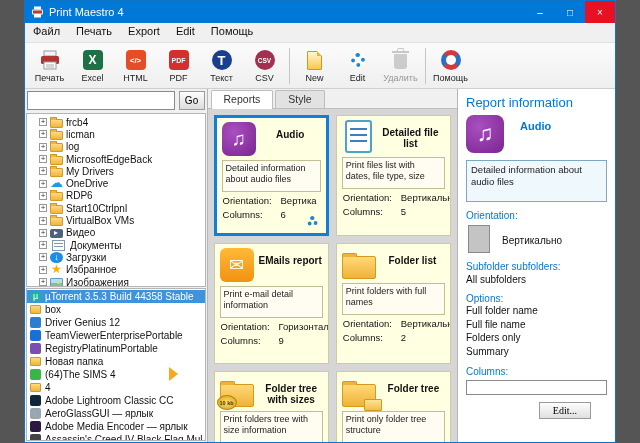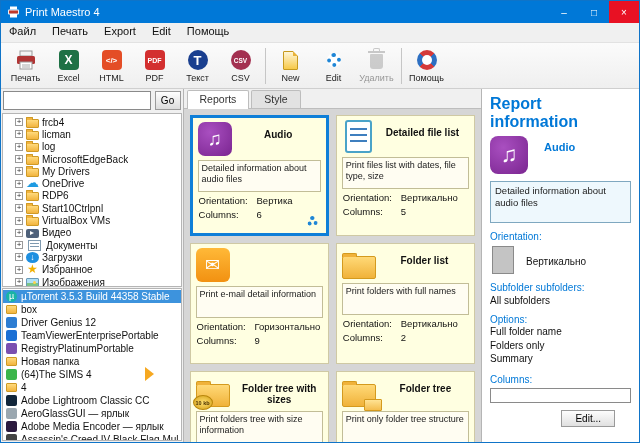--- a/index.html
+++ b/index.html
@@ -1,18 +1,18 @@
 <!DOCTYPE html>
 <html><head>
 <meta charset="utf-8">
 <style>
 *{box-sizing:border-box;margin:0;padding:0}
 html,body{background:#555}
 body{font-family:"Liberation Sans","DejaVu Sans",sans-serif;-webkit-font-smoothing:antialiased}
-.window{width:640px;height:443px;margin:0 auto;background:#f0f0f0;border:1px solid #0f74c8;display:flex;flex-direction:column;overflow:hidden;position:relative}
+.window{width:592px;height:443px;margin:0 auto;background:#f0f0f0;border:1px solid #0f74c8;display:flex;flex-direction:column;overflow:hidden;position:relative}
 
 
 .titlebar{flex:0 0 22px;background:#0078d7;color:#fff;display:flex;align-items:center;font-size:11px}
 .app-ico{width:13px;height:12px;margin:0 5px 0 6px}
 .tb-spacer{flex:1}
 .win-btn{width:30px;height:22px;display:flex;align-items:center;justify-content:center;font-size:10px;color:#fff;cursor:default}
 .win-btn.close{background:#e81123}
 
 
 .menubar{flex:0 0 20px;background:#f0f0f0;display:flex;align-items:flex-start;font-size:11px;color:#111;border-bottom:1px solid #e2e2e2}
@@ -94,32 +94,32 @@
 .ci-list::after{content:"";position:absolute;left:3px;right:3px;top:6px;height:18px;background:repeating-linear-gradient(to bottom,#3f7fbf 0 2px,transparent 2px 6px)}
 .ci-mail{flex:0 0 34px;width:34px;height:34px;border-radius:6px;background:linear-gradient(#ffb938,#f29111);display:flex;align-items:center;justify-content:center;color:#fff;font-size:18px}
 .bigfolder{flex:0 0 34px;width:34px;height:23px;background:linear-gradient(#ffd977,#f0b23a);border:1px solid #d49a1e;border-radius:2px;position:relative;margin-top:8px}
 .bigfolder::before{content:"";position:absolute;top:-4px;left:-1px;width:13px;height:3px;background:#f0b23a;border:1px solid #d49a1e;border-bottom:none;border-radius:2px 2px 0 0}
 .fold-wrap{position:relative;flex:0 0 36px}
 .coin{position:absolute;left:-3px;bottom:-3px;width:20px;height:15px;background:radial-gradient(#ffe070,#d4a017);border:1px solid #b8860b;border-radius:50%;font-size:5.5px;display:flex;align-items:center;justify-content:center;color:#4a3200;font-weight:bold;z-index:2}
 .minifolder{position:absolute;right:-4px;bottom:-4px;width:18px;height:12px;background:linear-gradient(#ffe394,#f4bd4e);border:1px solid #d49a1e;border-radius:1px;z-index:2}
 
 
 .rpanel{flex:0 0 158px;background:#fff;border-left:1px solid #b5b5b5;padding:6px 8px;display:flex;flex-direction:column;font-size:10px;overflow:hidden}
-.rp-header{color:#0078d7;font-weight:bold;font-size:16px}
+.rp-header{color:#0078d7;font-weight:normal;font-size:13px}
 .rp-iconrow{display:flex;margin-top:5px}
 .rp-icon{flex:0 0 38px;width:38px;height:38px;border-radius:8px;background:radial-gradient(circle at 35% 30%,#a94fc0,#7a2590);color:#fff;font-size:22px;display:flex;align-items:center;justify-content:center}
 .rp-title{color:#0078d7;font-weight:bold;font-size:11px;margin:5px 0 0 16px}
 .rp-desc{margin-top:7px;border:1px solid #7fa8c0;background:#eef8fd;padding:3px 4px;font-size:9.5px;line-height:12px;height:42px;color:#222}
 .rp-label{color:#0078d7;margin-top:8px}
 .rp-orientrow{display:flex;align-items:center;gap:12px;margin-top:4px;padding-left:2px}
 .rp-portrait{width:22px;height:28px;background:#c4c4c4;border:1px solid #8a8a8a}
 .rp-value{color:#111;margin-top:2px}
 .rp-option{color:#111;line-height:13.5px}
 .rp-input{width:100%;height:15px;border:1px solid #8a8a8a;background:#fff;font-size:10px;margin-top:3px;font-family:inherit}
-.rp-editbtn{margin:7px 16px 0 auto;padding:2px 13px;font-size:10px;background:linear-gradient(#fdfdfd,#e0e0e0);border:1px solid #9a9a9a;font-family:Liberation Sans, sans-serif}
+.rp-editbtn{margin:7px 16px 0 auto;padding:2px 13px;font-size:10px;background:linear-gradient(#fdfdfd,#e0e0e0);border:1px solid #9a9a9a;font-family:Liberation Serif, serif}
 </style>
 </head>
 <body>
 
 <div class="window">
 
   <div class="titlebar">
     <svg class="app-ico" viewBox="0 0 13 12">
       <rect x="3" y="0.5" width="7" height="3" fill="#fff"></rect>
       <rect x="1" y="3.5" width="11" height="5" rx="1" fill="#ffffff" opacity="0.9"></rect>
@@ -381,20 +381,21 @@
             </div>
           <div class="card-meta">
               <span class="ml">Columns:</span>
               <span>5</span>
             </div>
         </div>
 
         <div class="card">
           <div class="card-head">
             <span class="ci-mail">✉</span>
+            <span class="card-title">EMails report</span>
           </div>
           <div class="card-desc">Print e-mail detail information</div>
           <div class="card-meta">
               <span class="ml">Orientation:</span>
               <span>Горизонтально</span>
             </div>
           <div class="card-meta">
               <span class="ml">Columns:</span>
               <span>9</span>
             </div>
@@ -453,20 +454,21 @@
       <div class="rp-orientrow">
         <span class="rp-portrait"></span>
         <span class="rp-value">Вертикально</span>
       </div>
 
       <div class="rp-label">Subfolder subfolders:</div>
       <div class="rp-value">All subfolders</div>
 
       <div class="rp-label">Options:</div>
       <div class="rp-option">Full folder name</div>
+      <div class="rp-option">Full file name</div>
       <div class="rp-option">Folders only</div>
       <div class="rp-option">Summary</div>
 
       <div class="rp-label">Columns:</div>
       <input class="rp-input" value="" style="">
       <button class="rp-editbtn">Edit...</button>
     </div>
 
   </div>
 

